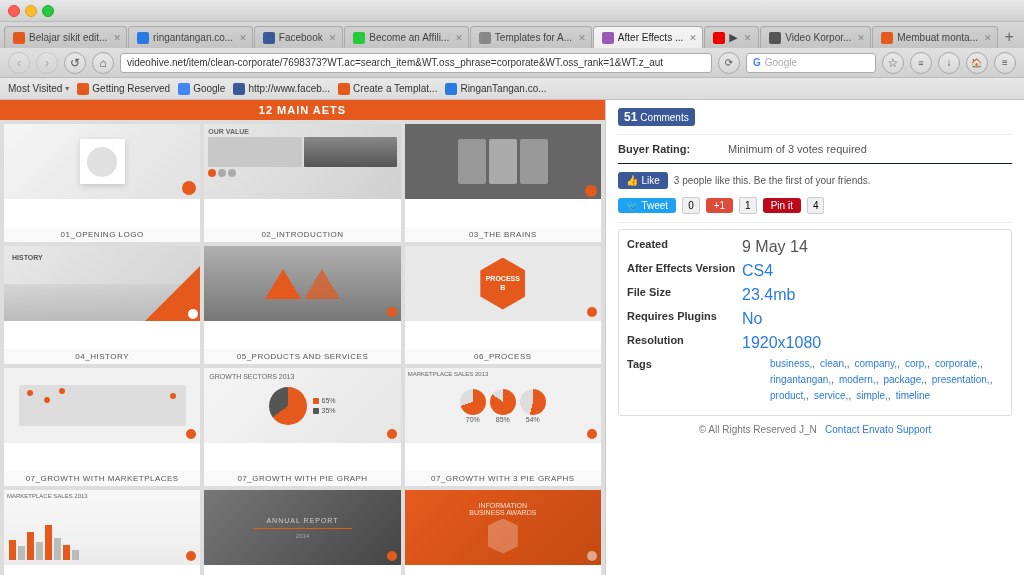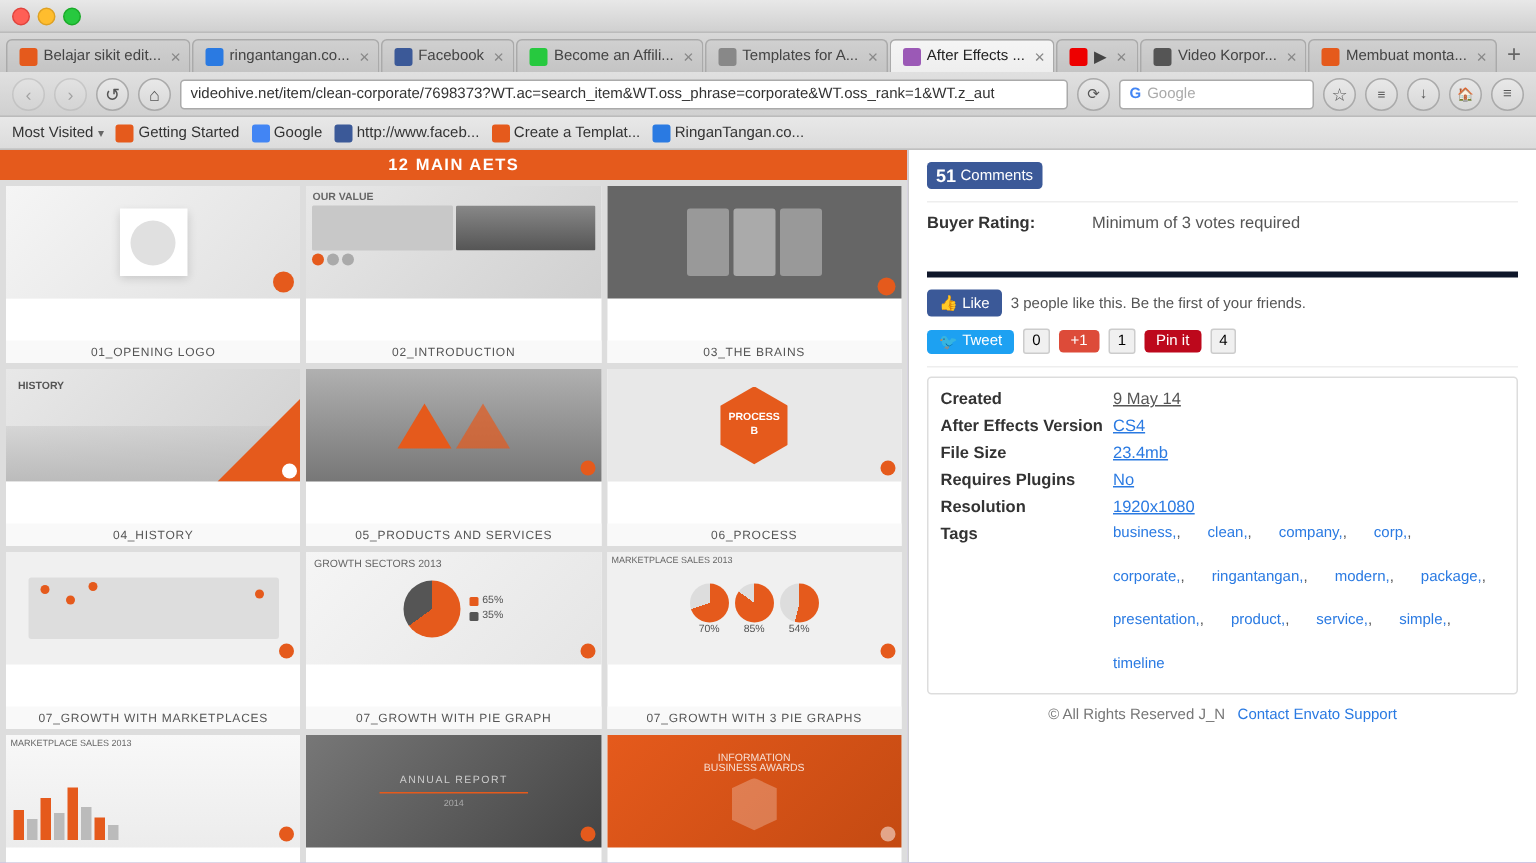--- a/index.html
+++ b/index.html
@@ -57,42 +57,42 @@
 
     .social-row { display: flex; gap: 6px; margin-bottom: 8px; align-items: center; }
     .tweet-btn { background: #1da1f2; color: white; font-size: 10px; padding: 2px 8px; border-radius: 3px; cursor: pointer; display: flex; align-items: center; gap: 3px; }
     .gplus-btn { background: #dd4b39; color: white; font-size: 10px; padding: 2px 8px; border-radius: 3px; cursor: pointer; }
     .pin-btn { background: #bd081c; color: white; font-size: 10px; padding: 2px 8px; border-radius: 3px; cursor: pointer; }
     .social-count { background: #f0f0f0; border: 1px solid #ccc; font-size: 10px; padding: 2px 5px; border-radius: 2px; }
 
     .details-section { border: 1px solid #ddd; border-radius: 3px; padding: 8px; margin-bottom: 8px; }
     .detail-row { display: flex; margin-bottom: 6px; align-items: flex-start; }
     .detail-label { font-size: 11px; color: #333; font-weight: bold; width: 115px; flex-shrink: 0; }
-    .detail-value { font-size: 11px; color: #555; text-decoration: underline; }
+    .detail-value { font-size: 16px; color: #555; }
     .detail-value.link { color: #2a7ae2; }
-    .tags-wrap { display: flex; flex-wrap: wrap; gap: 18px; }
+    .tags-wrap { display: flex; flex-wrap: wrap; gap: 5px; margin-left: 28px; }
     .tag { font-size: 10px; color: #2a7ae2; cursor: pointer; }
     .tag::after { content: ','; color: #555; }
     .tag:last-child::after { content: ''; }
 
     .footer-text { font-size: 10px; color: #777; text-align: center; margin-top: 4px; }
     .footer-link { color: #2a7ae2; cursor: pointer; }
 
     
     .fav-belajar { background: #e55a1c; }
     .fav-ringan { background: #2a7ae2; }
     .fav-fb { background: #3b5998; }
     .fav-become { background: #27c93f; }
     .fav-templates { background: #888; }
     .fav-after { background: #9b59b6; }
     .fav-yt { background: #e00; }
     .fav-video { background: #555; }
     .fav-membuat { background: #e55a1c; }
 
-    .buyer-rating-row { display: flex; align-items: flex-end; margin-bottom: 8px; padding-bottom: 26px; border-bottom: 4px solid #0f172a; }
+    .buyer-rating-row { display: flex; align-items: flex-end; margin-bottom: 8px; padding-bottom: 8px; border-bottom: 1px solid #0f172a; }
   </style>
 </head>
 <body>
 
 <div class="title-bar">
   <div class="traffic-lights">
     <span class="tl tl-red"></span>
     <span class="tl tl-yellow"></span>
     <span class="tl tl-green"></span>
   </div>
@@ -168,21 +168,21 @@
   <div class="nav-btn" style="font-size:10px;">≡</div>
 </div>
 
 <div class="bookmarks-bar">
   <div class="bm-item">
     <span>Most Visited</span>
     <span class="bm-arrow">▾</span>
   </div>
   <div class="bm-item">
     <div class="bm-icon" style="background:#e55a1c;"></div>
-    <span>Getting Started</span>
+    <span>Getting Reserved</span>
   </div>
   <div class="bm-item">
     <div class="bm-icon" style="background:#4285f4;"></div>
     <span>Google</span>
   </div>
   <div class="bm-item">
     <div class="bm-icon" style="background:#3b5998;"></div>
     <span>http://www.faceb...</span>
   </div>
   <div class="bm-item">

